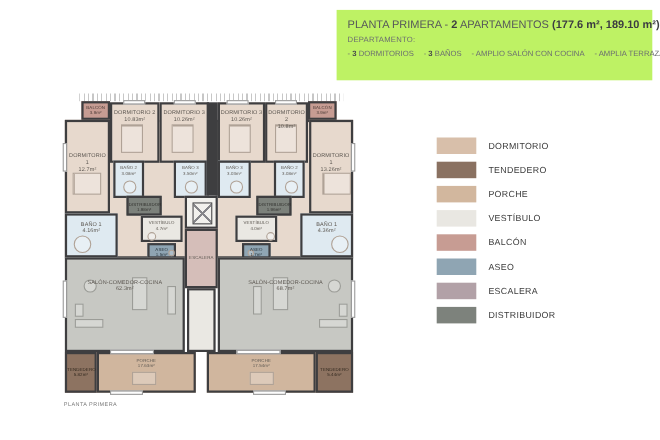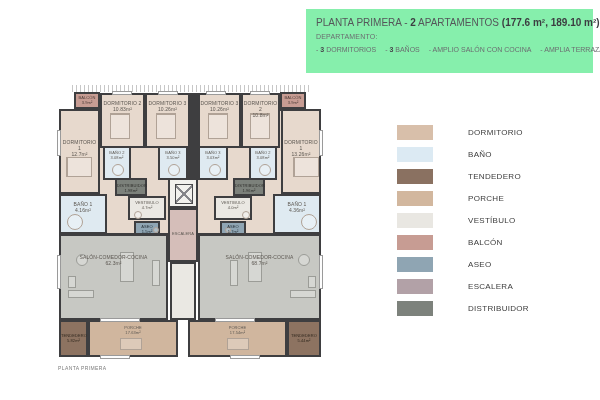--- a/index.html
+++ b/index.html
@@ -1,30 +1,30 @@
 <!DOCTYPE html>
 <html><head>
 <meta charset="utf-8">
 <style>
   html,body{margin:0;padding:0;background:#ffffff;font-family:"Liberation Sans",sans-serif;}
   .stage{position:relative;width:600px;height:400px;background:#ffffff;overflow:hidden;}
 
   
-  .title-block{position:absolute;left:306px;top:9px;width:287px;height:64px;background:#86efac;
+  .title-block{position:absolute;left:306px;top:9px;width:287px;height:64px;background:#bef264;
     box-sizing:border-box;padding:8px 10px;}
   .tb-line1{font-size:10px;color:#55565a;white-space:nowrap;}
   .tb-line1 b{color:#3c3d41;}
   .tb-line2{margin-top:5px;font-size:7px;color:#6b6d70;letter-spacing:.2px;}
   .tb-line3{margin-top:6px;font-size:7px;color:#6b6d70;white-space:nowrap;}
   .tb-line3 .feat{margin-right:7px;}
   .tb-line3 b{color:#46474b;}
 
   
   .legend{position:absolute;left:397px;top:121px;}
-  .lg-row{display:flex;align-items:center;height:22px;gap:24px;}
+  .lg-row{display:flex;align-items:center;height:22px;}
   .lg-swatch{display:inline-block;width:36px;height:15px;margin-right:11px;flex:none;}
   .lg-label{font-size:8px;color:#3b3b3b;letter-spacing:.3px;}
 
   
   .room{position:absolute;box-sizing:border-box;border:2px solid #3e3e40;}
   .noborder{border:none;}
   .rl{position:absolute;left:0;right:0;top:5px;text-align:center;line-height:1.2;pointer-events:none;z-index:3;}
   .rn,.ra{display:block;font-size:5px;color:#5d5852;letter-spacing:.1px;}
   .tiny .rn,.tiny .ra{font-size:4px;}
   .furn{position:absolute;box-sizing:border-box;border:1px solid #b0a296;background:rgba(255,255,255,.28);z-index:2;}
@@ -55,24 +55,20 @@
       <span class="feat"><span>- AMPLIA TERRAZA</span></span>
     </div>
   </div>
 
   <div class="legend">
       <div class="lg-row">
         <span class="lg-swatch" style="background: rgb(216, 191, 170);"></span>
         <span class="lg-label">DORMITORIO</span>
       </div>
       <div class="lg-row">
-        <span class="lg-swatch" style="background: rgb(220, 234, 243);"></span>
-        <span class="lg-label">BAÑO</span>
-      </div>
-      <div class="lg-row">
         <span class="lg-swatch" style="background: rgb(138, 113, 97);"></span>
         <span class="lg-label">TENDEDERO</span>
       </div>
       <div class="lg-row">
         <span class="lg-swatch" style="background: rgb(210, 183, 158);"></span>
         <span class="lg-label">PORCHE</span>
       </div>
       <div class="lg-row">
         <span class="lg-swatch" style="background: rgb(233, 231, 226);"></span>
         <span class="lg-label">VESTÍBULO</span>

